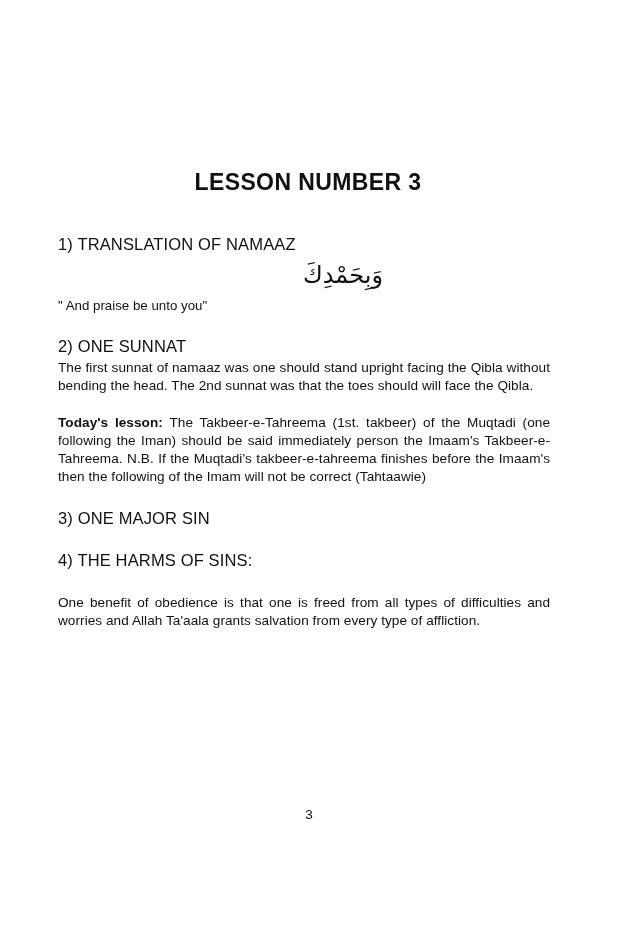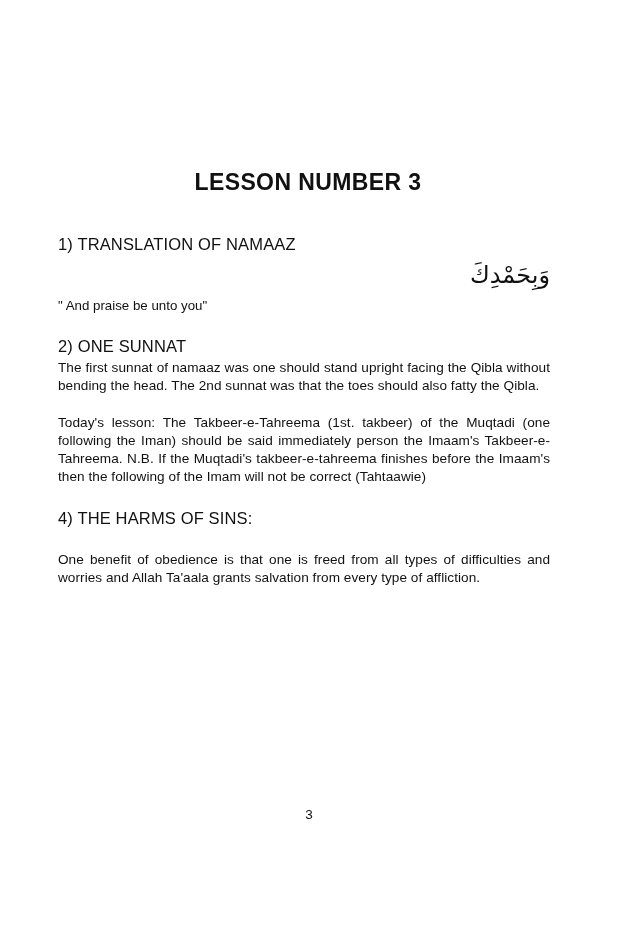--- a/index.html
+++ b/index.html
@@ -59,35 +59,35 @@
     line-height: 17.8px;
     margin: 0;
     text-align: justify;
     letter-spacing: 0.05px;
   }
 
   .arabic {
     font-family: "DejaVu Sans", sans-serif;
     font-size: 24px;
     direction: rtl;
-    text-align: right;
+    text-align: center;
     padding-left: 78px;
     line-height: 1.5;
     margin: 2px 0 4px 0;
     white-space: nowrap;
   }
 
   .translation {
     font-size: 13.3px;
     line-height: 17px;
     margin: 0;
   }
 
   .lead-bold {
-    font-weight: normal;
+    font-weight: bold;
   }
 
   .subsection {
     margin-top: 20px;
   }
 
   .page-number {
     position: absolute;
     left: 0;
     top: 802px;
@@ -107,26 +107,27 @@
     <h1 class="doc-title">LESSON NUMBER 3</h1>
 
     <div class="section">
       <h2 class="section-heading">1) TRANSLATION OF NAMAAZ</h2>
       <div class="arabic">وَبِحَمْدِكَ</div>
       <p class="translation">" And praise be unto you"</p>
     </div>
 
     <div class="section">
       <h2 class="section-heading">2) ONE SUNNAT</h2>
-      <p class="body-text">The first sunnat of namaaz was one should stand upright facing the Qibla without bending the head. The 2nd sunnat was that the toes should also fatty the Qibla.</p>
+      <p class="body-text">The first sunnat of namaaz was one should stand upright facing the Qibla without bending the head. The 2nd sunnat was that the toes should will face the Qibla.</p>
 
       <p class="body-text subsection"><span class="lead-bold">Today's lesson:</span><span> The Takbeer-e-Tahreema (1st. takbeer) of the Muqtadi (one following the Iman) should be said immediately person the Imaam's Takbeer-e-Tahreema. N.B. If the Muqtadi's takbeer-e-tahreema finishes before the Imaam's then the following of the Imam will not be correct (Tahtaawie)</span></p>
     </div>
 
     <div class="section">
+      <h2 class="section-heading">3) ONE MAJOR SIN</h2>
     </div>
 
     <div class="section">
       <h2 class="section-heading">4) THE HARMS OF SINS:</h2>
     </div>
 
     <div class="section">
       <p class="body-text">One benefit of obedience is that one is freed from all types of difficulties and worries and Allah Ta'aala grants salvation from every type of affliction.</p>
     </div>
 

